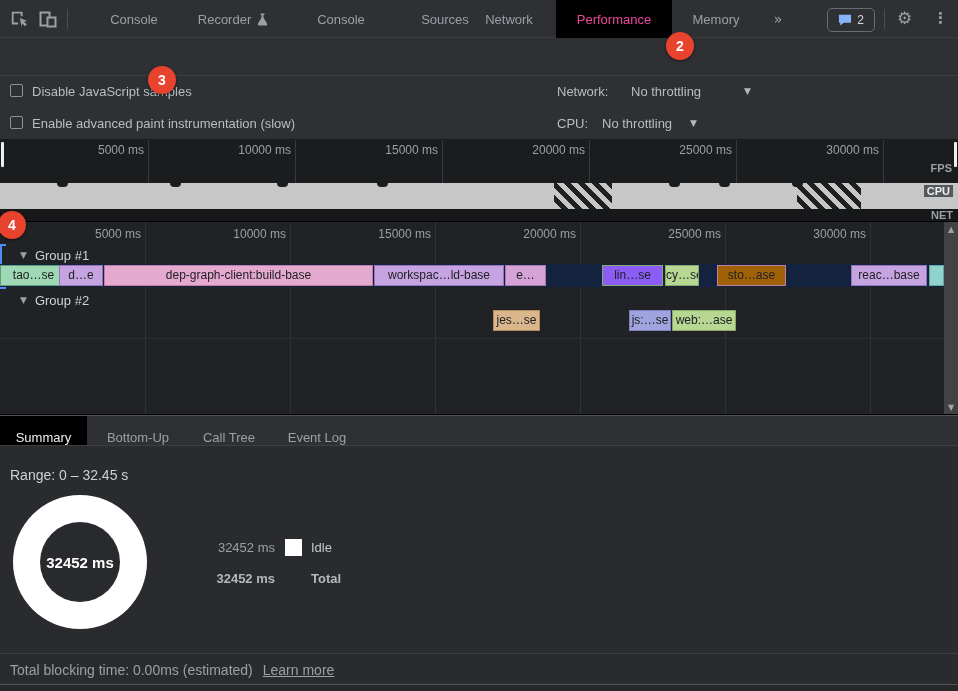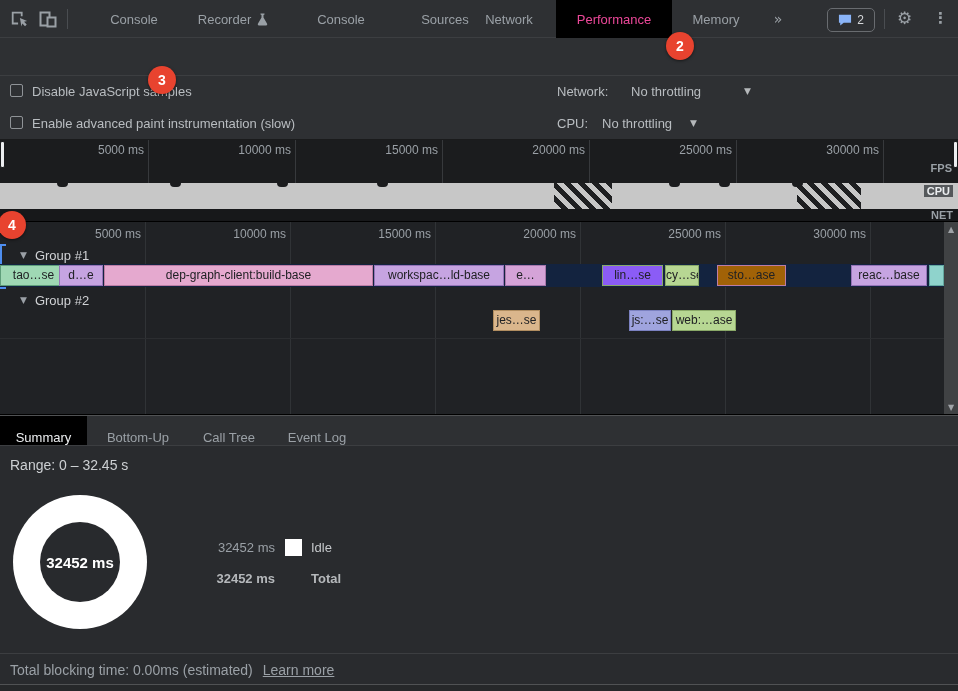--- a/index.html
+++ b/index.html
@@ -49,21 +49,21 @@
   .bar{position:absolute;top:1px;height:21px;box-sizing:border-box;border:1px solid;font-size:12px;line-height:19px;text-align:center;color:#202124;overflow:hidden;white-space:nowrap;}
   .bracket{position:absolute;left:0;top:22px;width:6px;height:45px;border-left:2px solid #4e8ef0;border-top:2px solid #4e8ef0;border-bottom:2px solid #4e8ef0;box-sizing:border-box;}
   #flscroll{position:absolute;right:0;top:0;width:14px;height:193px;background:#404244;}
   #flscroll .sarrow{position:absolute;left:0;width:14px;text-align:center;font-size:8px;color:#9fa3a7;}
 
   
   #bottompanel{position:absolute;left:0;top:415px;width:958px;height:276px;background:#292b2e;}
   #tabstrip{position:absolute;left:0;top:0;width:958px;height:31px;background:#2e3033;border-top:1px solid #505254;border-bottom:1px solid #3c3e41;box-sizing:border-box;}
   .btab{position:absolute;top:0;height:29px;display:flex;align-items:flex-end;justify-content:center;color:#9aa0a6;font-size:13px;}
   .btab.selected{background:#000;color:#eceef0;}
-  #rangeline{position:absolute;left:10px;top:42px;font-size:14px;color:#cdd0d3;}
+  #rangeline{position:absolute;left:10px;top:52px;font-size:14px;color:#cdd0d3;}
   #donut{position:absolute;left:13px;top:80px;width:134px;height:134px;border-radius:50%;background:#fff;display:flex;align-items:center;justify-content:center;}
   #donut-hole{position:absolute;left:27px;top:27px;width:80px;height:80px;border-radius:50%;background:#282a2d;}
   #donut-label{position:relative;z-index:2;color:#fff;font-weight:bold;font-size:15px;}
   .leg-row{position:absolute;left:208px;height:18px;display:flex;align-items:center;}
   .leg-val{width:67px;text-align:right;font-size:13px;color:#9aa0a6;}
   .leg-swatch{width:17px;height:17px;background:#fff;margin-left:10px;}
   .leg-name{margin-left:9px;font-size:13px;color:#c5c8cb;}
   .bold{font-weight:bold;color:#b5b8bb;}
   #statusline{position:absolute;left:0;top:238px;width:958px;border-top:1px solid #3c3e41;}
   #statustext{position:absolute;left:10px;top:247px;font-size:14px;color:#9aa0a6;}

